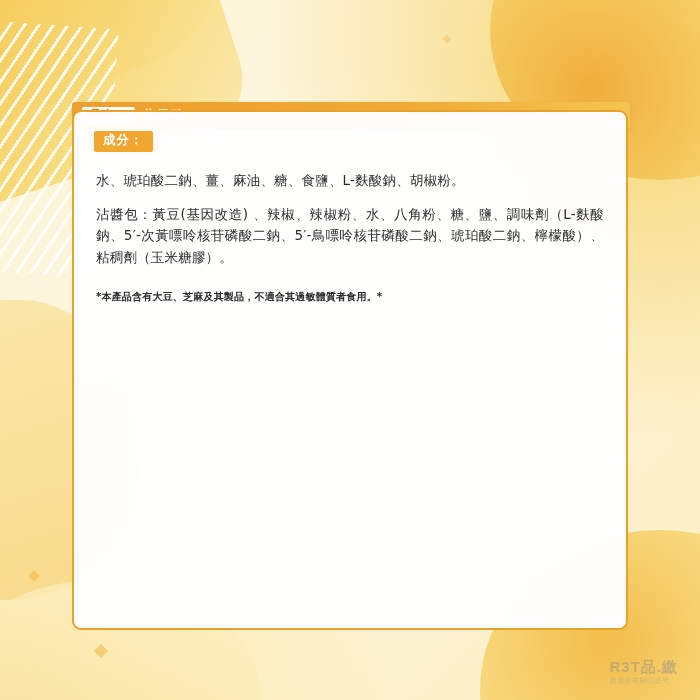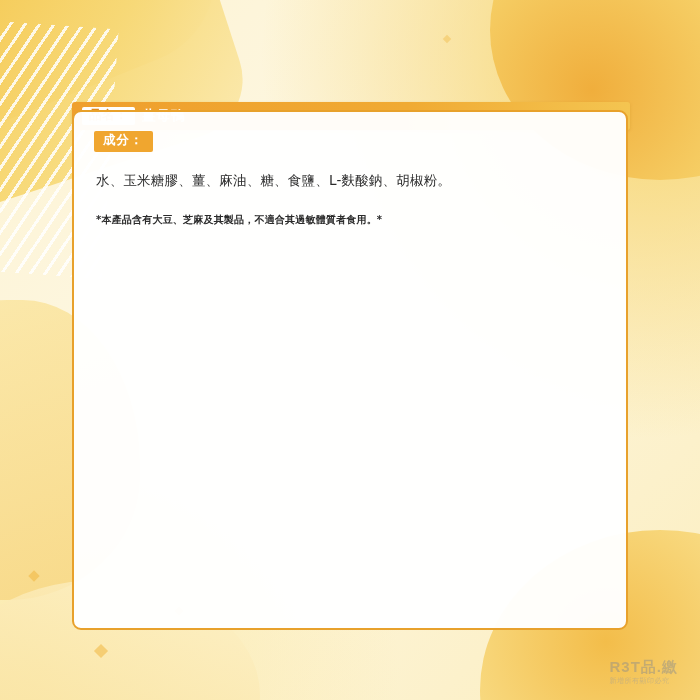--- a/index.html
+++ b/index.html
@@ -233,21 +233,22 @@
   <div class="deco dot d3"></div>
   <div class="deco dot d4"></div>
 
   <div class="title-bar">
     <span class="title-tab">品名：</span>
     <span class="title-text">薑母鴨</span>
   </div>
 
   <div class="content-box">
     <div class="section-tag">成分：</div>
-    <div class="para">水、玉米糖膠、薑、麻油、糖、食鹽、L-麩酸鈉、胡椒粉。</div>
+    <div class="para">水、琥珀酸二鈉、薑、麻油、糖、食鹽、L-麩酸鈉、胡椒粉。</div>
+    <div class="para">沾醬包：黃豆(基因改造) 、辣椒、辣椒粉、水、八角粉、糖、鹽、調味劑（L-麩酸鈉、5′-次黃嘌呤核苷磷酸二鈉、5′-鳥嘌呤核苷磷酸二鈉、琥珀酸二鈉、檸檬酸）、粘稠劑（玉米糖膠）。</div>
     <div class="para note">*本產品含有大豆、芝麻及其製品，不適合其過敏體質者食用。*</div>
   </div>
 
   <div class="watermark">
     <div class="wm-main">R3T品.繳</div>
     <div class="wm-sub">新增所有顯印必究</div>
   </div>
 
 </div>
 

